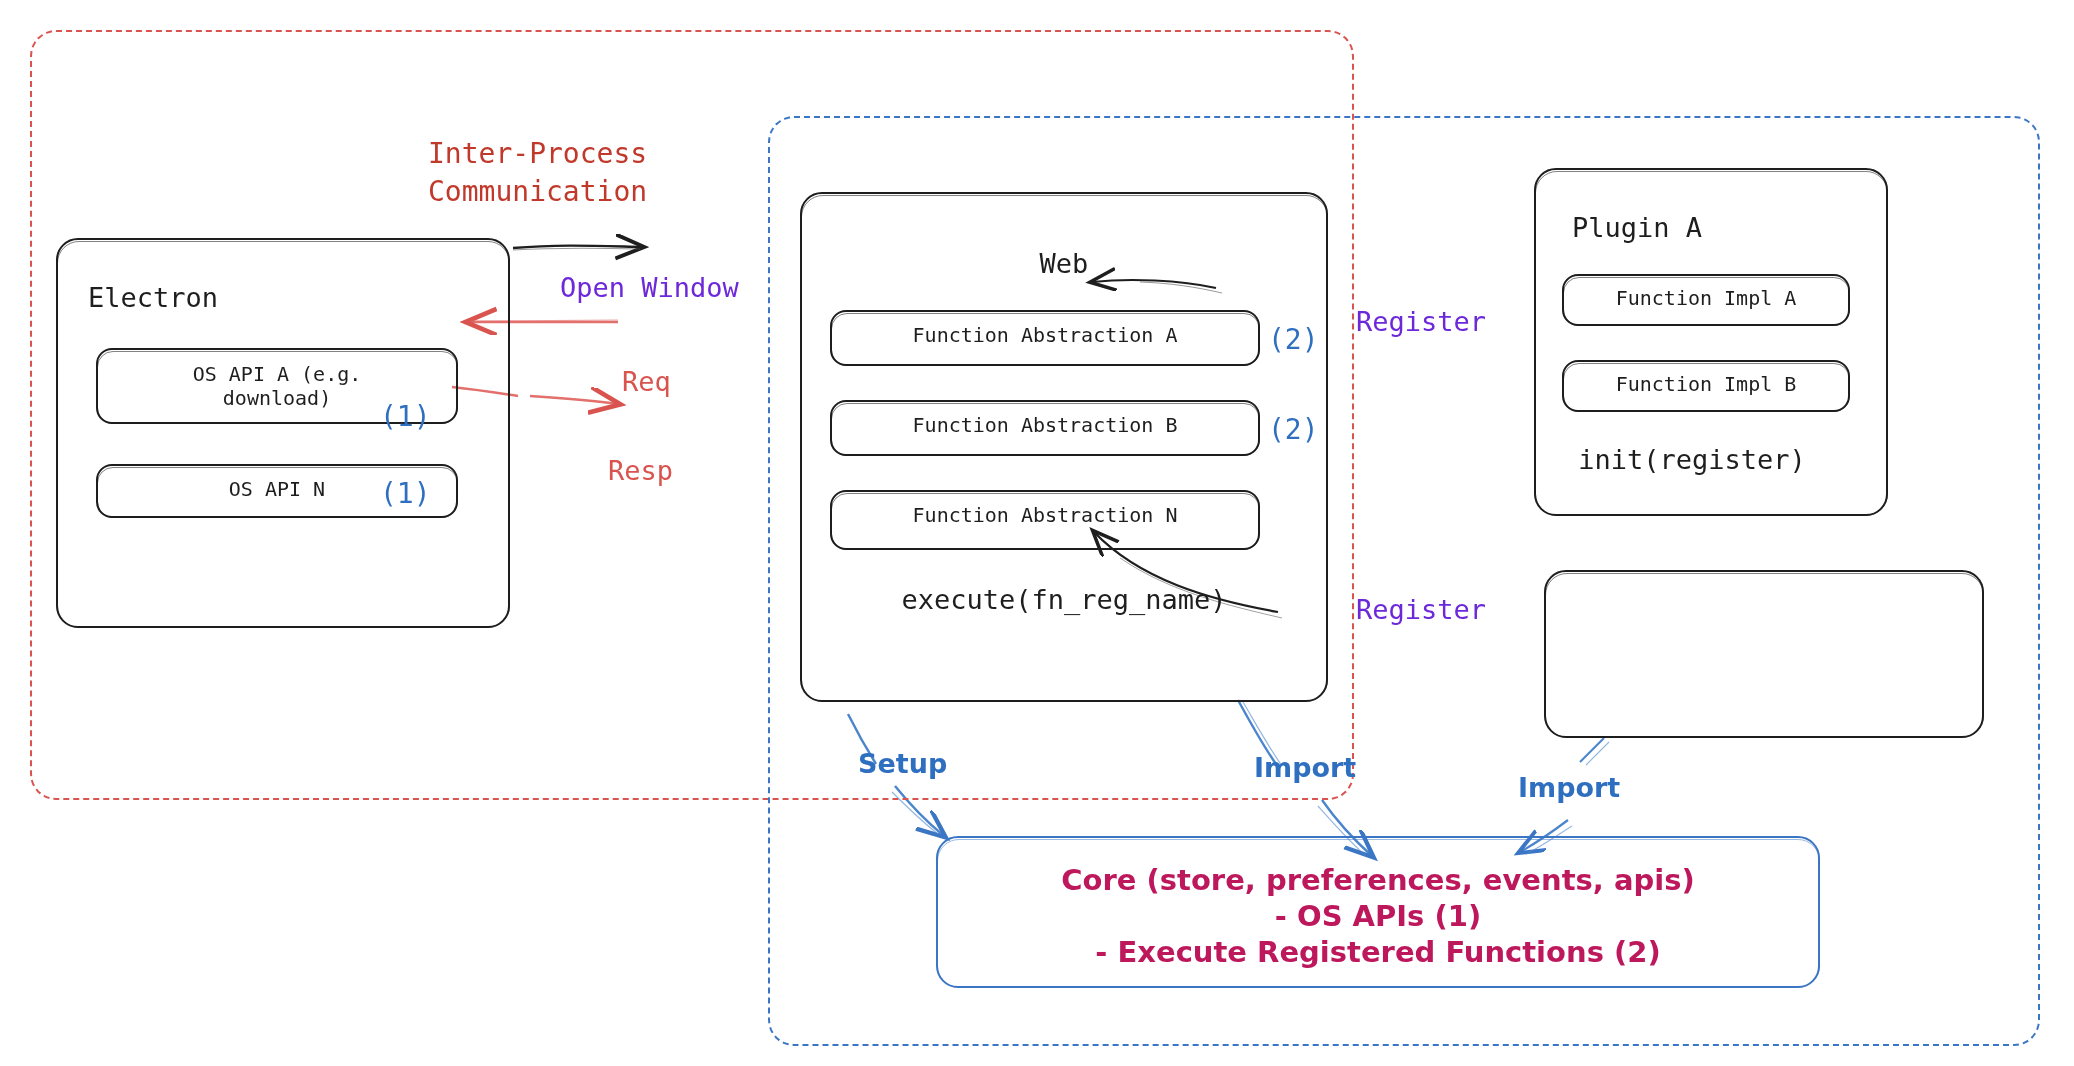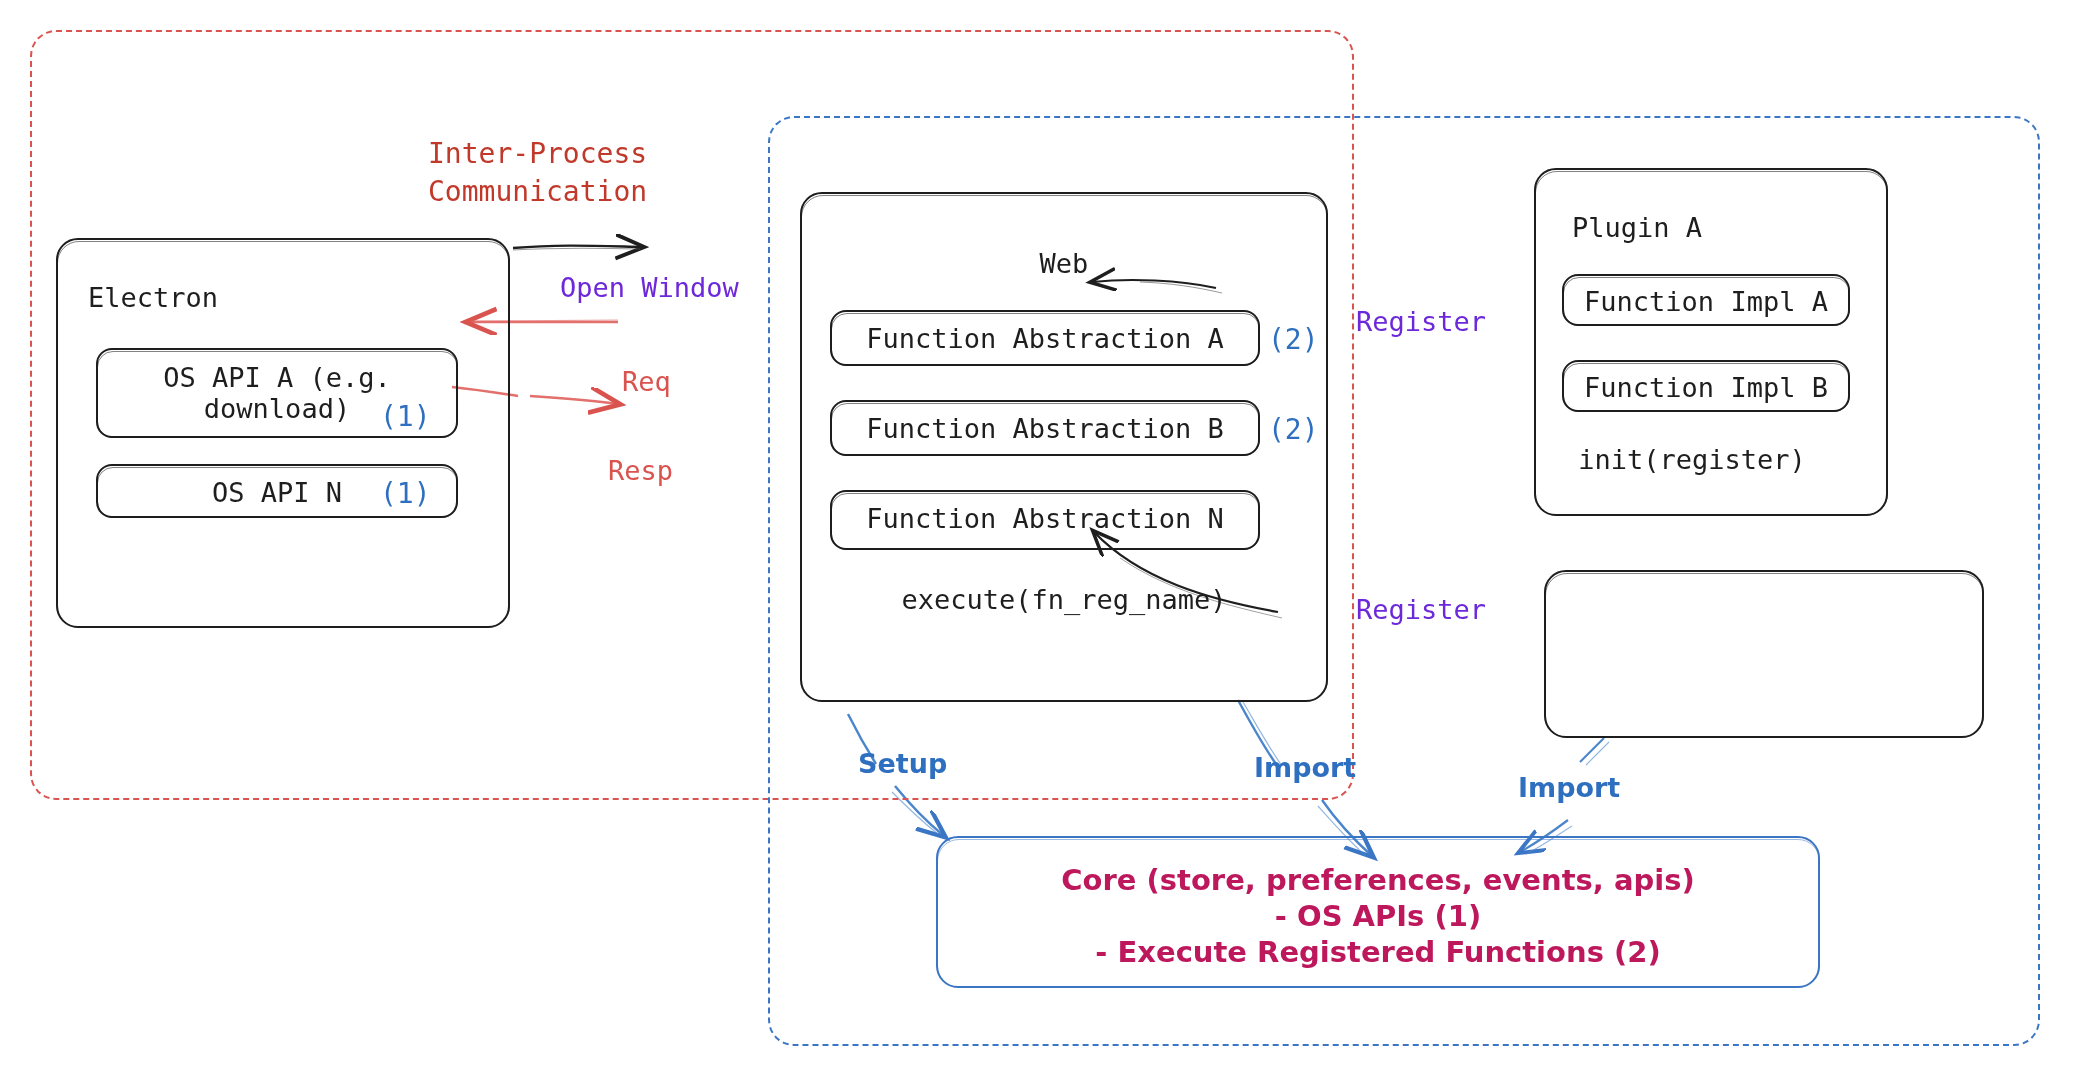--- a/index.html
+++ b/index.html
@@ -74,21 +74,21 @@
     position: absolute;
     font-size: 27px;
     color: #1e1e1e;
     white-space: pre;
     text-align: center;
     width: 100%;
     left: 0;
   }
   .subtext {
     position: absolute;
-    font-size: 27px;
+    font-size: 20px;
     color: #1e1e1e;
     white-space: pre;
     width: 100%;
     text-align: center;
     left: 0;
   }
   .marker {
     position: absolute;
     font-size: 28px;
     color: #2f6fc0;
@@ -199,21 +199,21 @@
   <div class="frame blue" style="left:768px; top:116px; width:1272px; height:930px;"></div>
 
   <div class="title-red" style="left:428px; top:96px;margin-top:39px;">Inter-Process
 Communication</div>
 
 
   <div class="hbox" style="left:56px; top:238px; width:454px; height:390px;"></div>
 
   <div class="boxtitle" style="left:88px; top:282px;">Electron</div>
 
-  <div class="hbox sub" style="left:96px; top:348px; width:362px; height:90px;">
+  <div class="hbox sub" style="left:96px; top:348px; width:362px; height:76px;">
     <div class="subtext" style="top:12px;">OS API A (e.g.
 download)</div>
   </div>
   <div class="marker" style="left:380px; top:400px;">(1)</div>
 
   <div class="hbox sub" style="left:96px; top:464px; width:362px; height:54px;">
     <div class="subtext" style="top:11px; text-align:center; padding-right:52px;">OS API N</div>
   </div>
   <div class="marker" style="left:380px; top:477px;">(1)</div>
 

